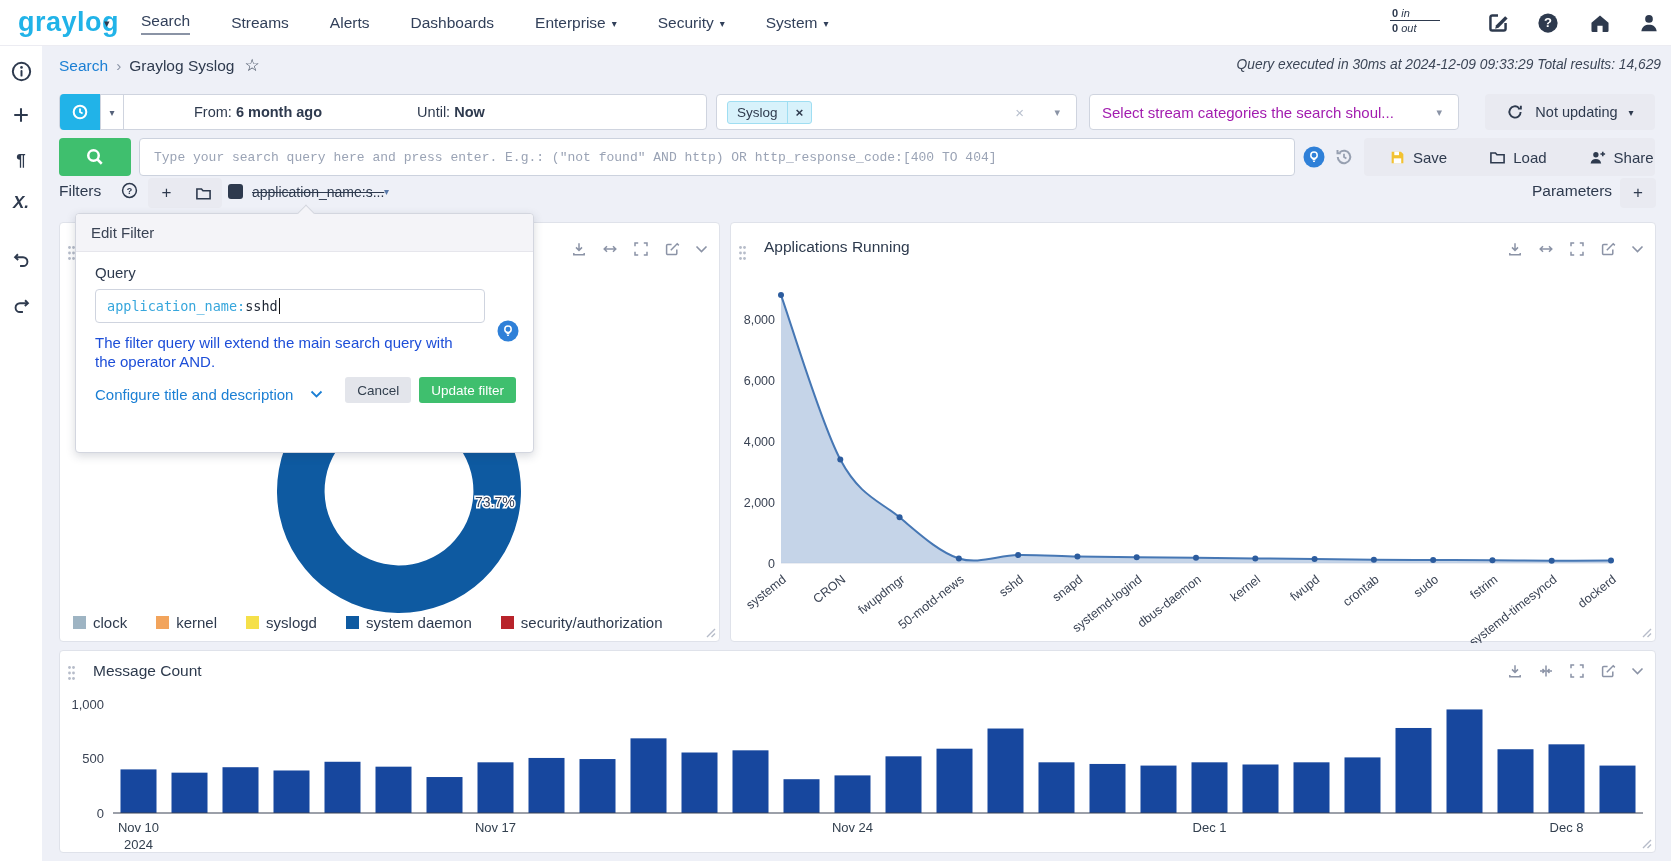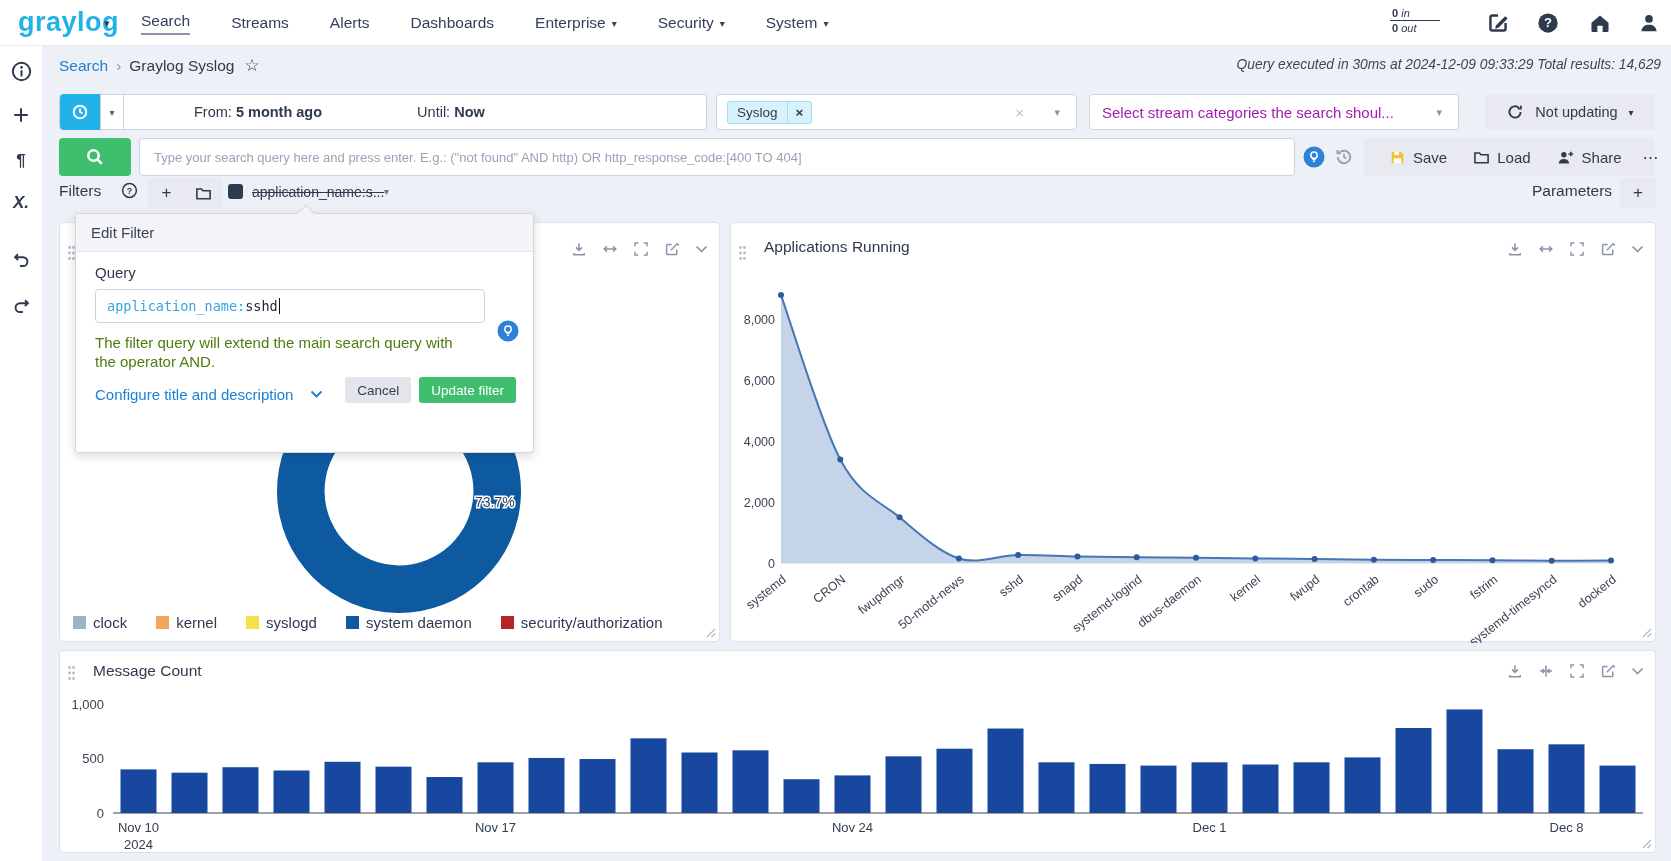--- a/index.html
+++ b/index.html
@@ -61,27 +61,27 @@
                 align-items:center;padding:0 12px;cursor:pointer}
   #category-box .ph{color:#a21caf;font-size:15px;white-space:nowrap;overflow:hidden}
   #refresh-group{position:absolute;left:1485px;top:94px;width:170px;height:36px;background:var(--group_bg);
                  border-radius:4px;display:flex;align-items:center;justify-content:center;gap:11px;cursor:pointer}
   #refresh-group .lbl{font-size:14.5px}
   #refresh-group .crt{font-size:10px}
   
   #search-btn{position:absolute;left:59px;top:138px;width:72px;height:38px;background:var(--green);
               border-radius:4px;display:flex;align-items:center;justify-content:center;cursor:pointer}
   #search-input{position:absolute;left:139px;top:138px;width:1156px;height:38px;border:1px solid #ccd2de;
-                border-radius:4px;font-family:Liberation Sans, sans-serif;font-size:13px;padding:0 14px;
+                border-radius:4px;font-family:Liberation Mono, monospace;font-size:13px;padding:0 14px;
                 color:#1f2735;background:#fff}
   #search-input::placeholder{color:#9aa3b5}
   #qv-icon{position:absolute;left:1303px;top:146px;cursor:pointer}
   #history-icon{position:absolute;left:1334px;top:147px;cursor:pointer}
   #action-group{position:absolute;left:1364px;top:138px;width:291px;height:38px;background:var(--group_bg);
-                border-radius:4px;display:flex;align-items:center;padding:0 16px;gap:8px;font-size:15px}
+                border-radius:4px;display:flex;align-items:center;padding:0 16px;gap:24px;font-size:15px}
   .action-btn{display:flex;align-items:center;gap:7px;cursor:pointer;padding:0 9px}
   #more-btn{margin-left:auto;cursor:pointer;font-size:16px;letter-spacing:1px;padding:0 4px}
   
   #filters-label{position:absolute;left:59px;top:182px;font-size:15.5px}
   #filters-help{position:absolute;left:121px;top:182px;cursor:pointer}
   #filters-group{position:absolute;left:148px;top:178px;width:74px;height:30px;background:var(--group_bg);
                  border-radius:4px;display:flex}
   #filters-group .g-btn{width:37px;display:flex;align-items:center;justify-content:center;cursor:pointer;
                         font-size:17px;color:var(--navy)}
   #filter-checkbox{position:absolute;left:228px;top:184px;width:15px;height:15px;background:var(--navy);
@@ -117,21 +117,21 @@
                line-height:38px;padding:0 15px;font-size:15px;color:#3a4354}
   #popover .bd{padding:12px 19px;position:relative}
   #ef-query-label{font-weight:normal;font-size:15px;margin-bottom:8px}
   #ef-input{width:390px;height:34px;border:1px solid #cfd4df;border-radius:4px;display:flex;
             align-items:center;padding:0 11px;font-family:"DejaVu Sans Mono",monospace;font-size:13.5px;
             background:#fff;cursor:text}
   #ef-input .fld{color:#36a6dc}
   #ef-input .val{color:#1f2735}
   #ef-input .caret{width:1px;height:16px;background:#111;margin-left:1px}
   #ef-qv{position:absolute;left:421px;top:68px;cursor:pointer}
-  #ef-help{margin-top:10px;width:382px;font-size:15px;line-height:1.28;color:#4d7c0f}
+  #ef-help{margin-top:10px;width:382px;font-size:15px;line-height:1.28;color:#1d4ed8}
   #ef-link{margin-top:15px;display:flex;align-items:center;gap:17px;color:var(--link);font-size:15px;cursor:pointer}
   #ef-buttons{position:absolute;right:17px;bottom:12px;display:flex;gap:8px}
   .btn{border-radius:3px;font-size:13.5px;padding:5.5px 12px;cursor:pointer;border:none;
        font-family:"Liberation Sans",sans-serif}
   .btn.gray{background:#e3e5eb;color:#33404f}
   .btn.green{background:var(--green);color:#fff}
 </style>
 </head>
 <body>
 
@@ -241,21 +241,21 @@
     <svg width="18" height="18" viewBox="0 0 16 16">
         <circle cx="8" cy="8" r="5.6" fill="none" stroke="#fff" stroke-width="1.8"></circle>
         <path d="M8 4.8V8l2.3 1.4" fill="none" stroke="#fff" stroke-width="1.6"></path>
       </svg>
   </div>
   <div id="tr-caret">
       <span>▾</span>
     </div>
   <div id="tr-from">
     <span>From:</span>
-    <b>5 month ago</b>
+    <b>6 month ago</b>
   </div>
   <div id="tr-until">
     <span>Until:</span>
     <b>Now</b>
   </div>
 </div>
 
 <div id="stream-box" class="white-box">
   <div class="chip">
     <span class="lbl">Syslog</span>

